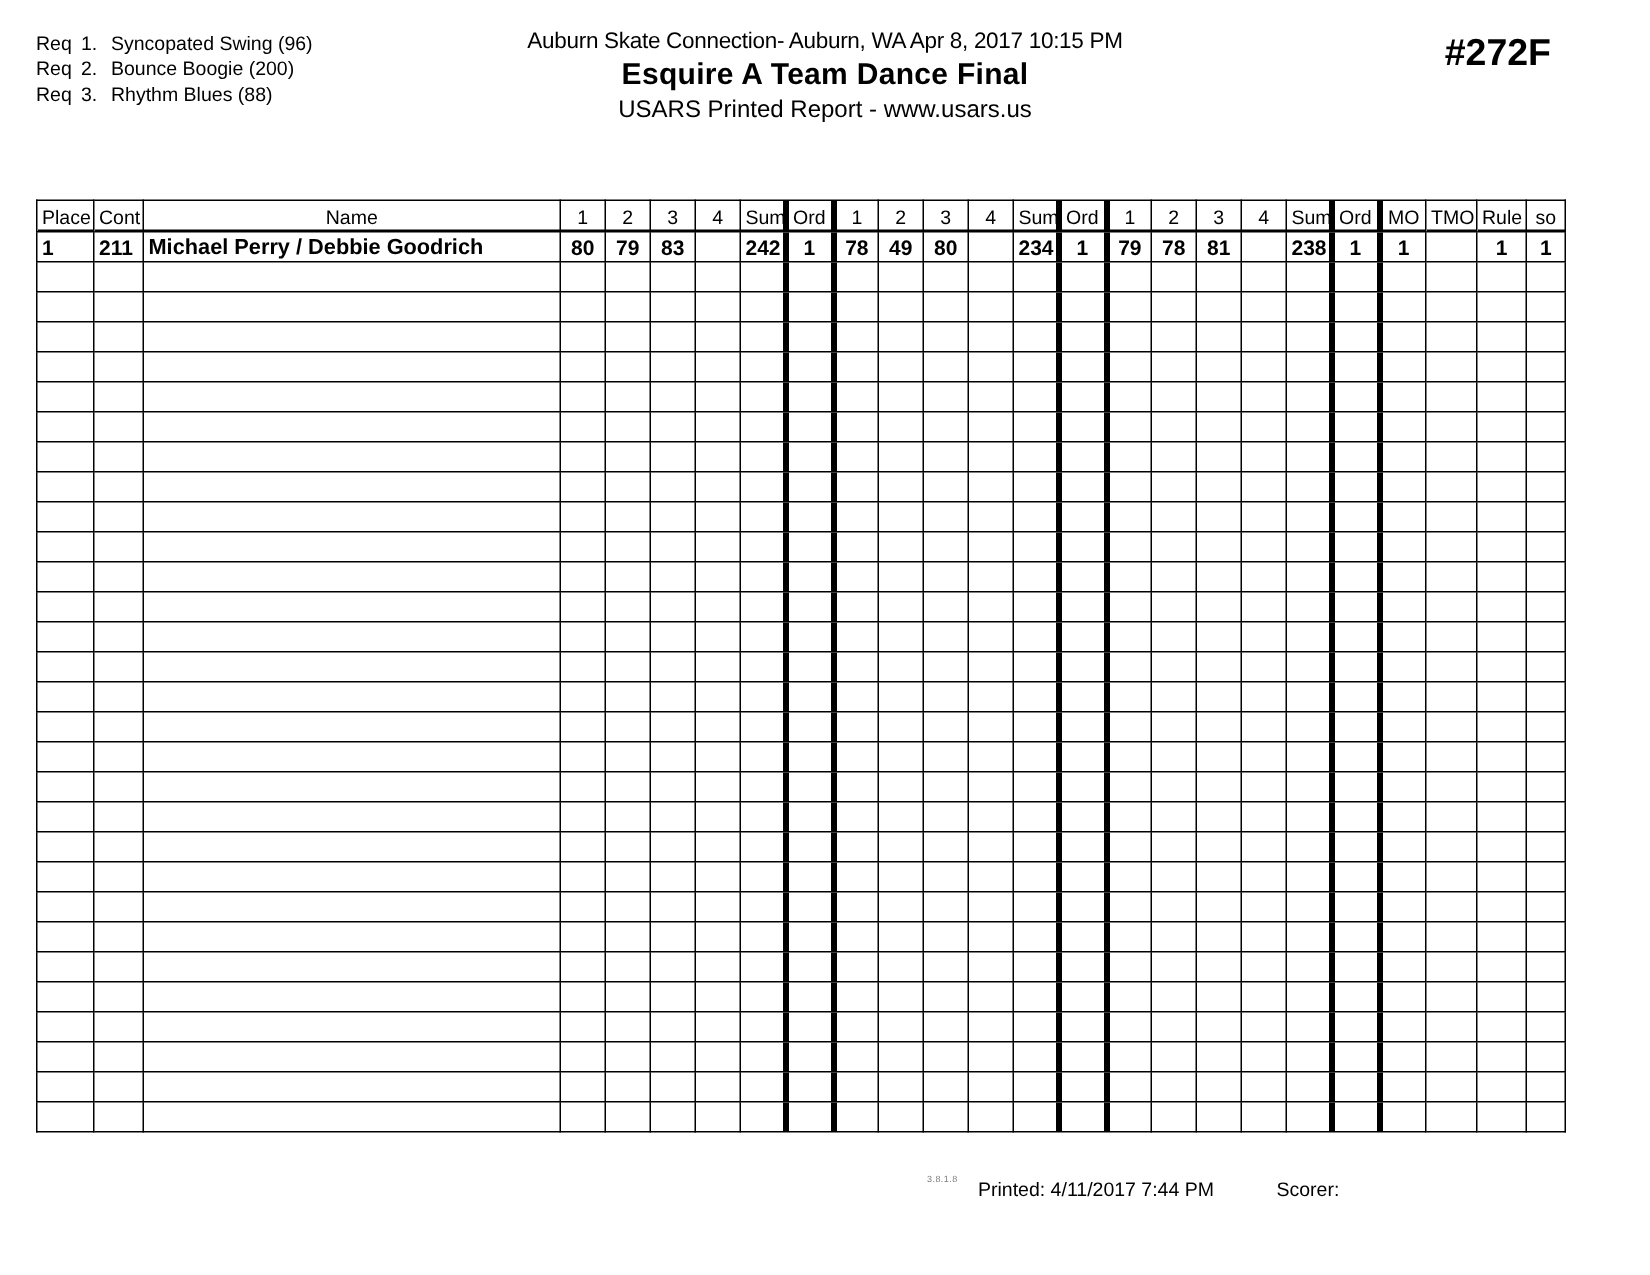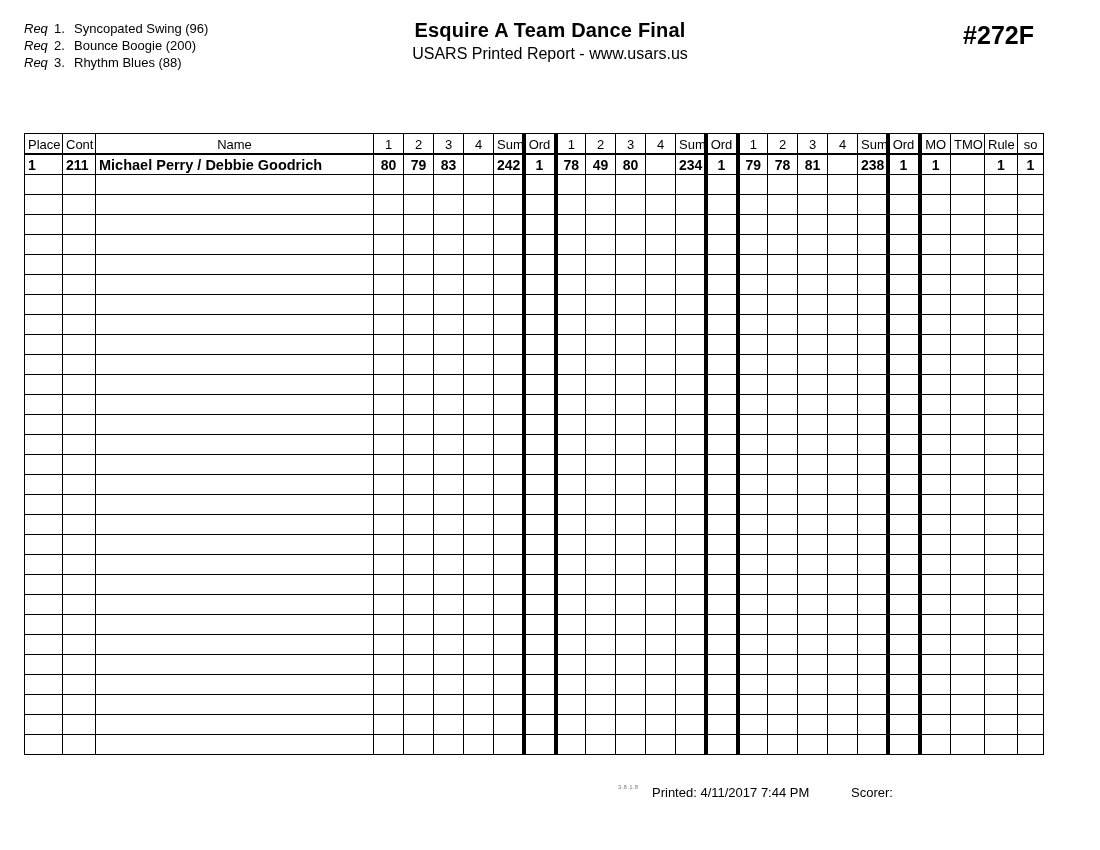--- a/index.html
+++ b/index.html
@@ -19,21 +19,21 @@
   
   #req-block {
     position: absolute;
     left: 24px;
     top: 20px;
     font-size: 13px;
     line-height: 17px;
     white-space: nowrap;
   }
   .req-line { display: block; }
-  .req-tag { display: inline-block; width: 30px; font-style: italic; }
+  .req-tag { display: inline-block; width: 30px; }
   .req-num { display: inline-block; width: 20px; }
 
   
   #title-block {
     position: absolute;
     left: 180px;
     top: 18px;
     width: 740px;
     text-align: center;
   }
@@ -161,20 +161,21 @@
   </span>
   <span class="req-line">
     <span class="req-tag">Req</span><span class="req-num">2.</span><span>Bounce Boogie (200)</span>
   </span>
   <span class="req-line">
     <span class="req-tag">Req</span><span class="req-num">3.</span><span>Rhythm Blues (88)</span>
   </span>
 </div>
 
 <div id="title-block">
+  <div id="venue-line">Auburn Skate Connection- Auburn, WA  Apr 8, 2017  10:15 PM</div>
   <div id="category-title">Esquire A Team Dance Final</div>
   <div id="report-line">USARS Printed Report - www.usars.us</div>
 </div>
 
 <div id="event-number">#272F</div>
 
 <div id="sheet">
   <table class="grid">
     <colgroup>
       <col style="width:38px">

